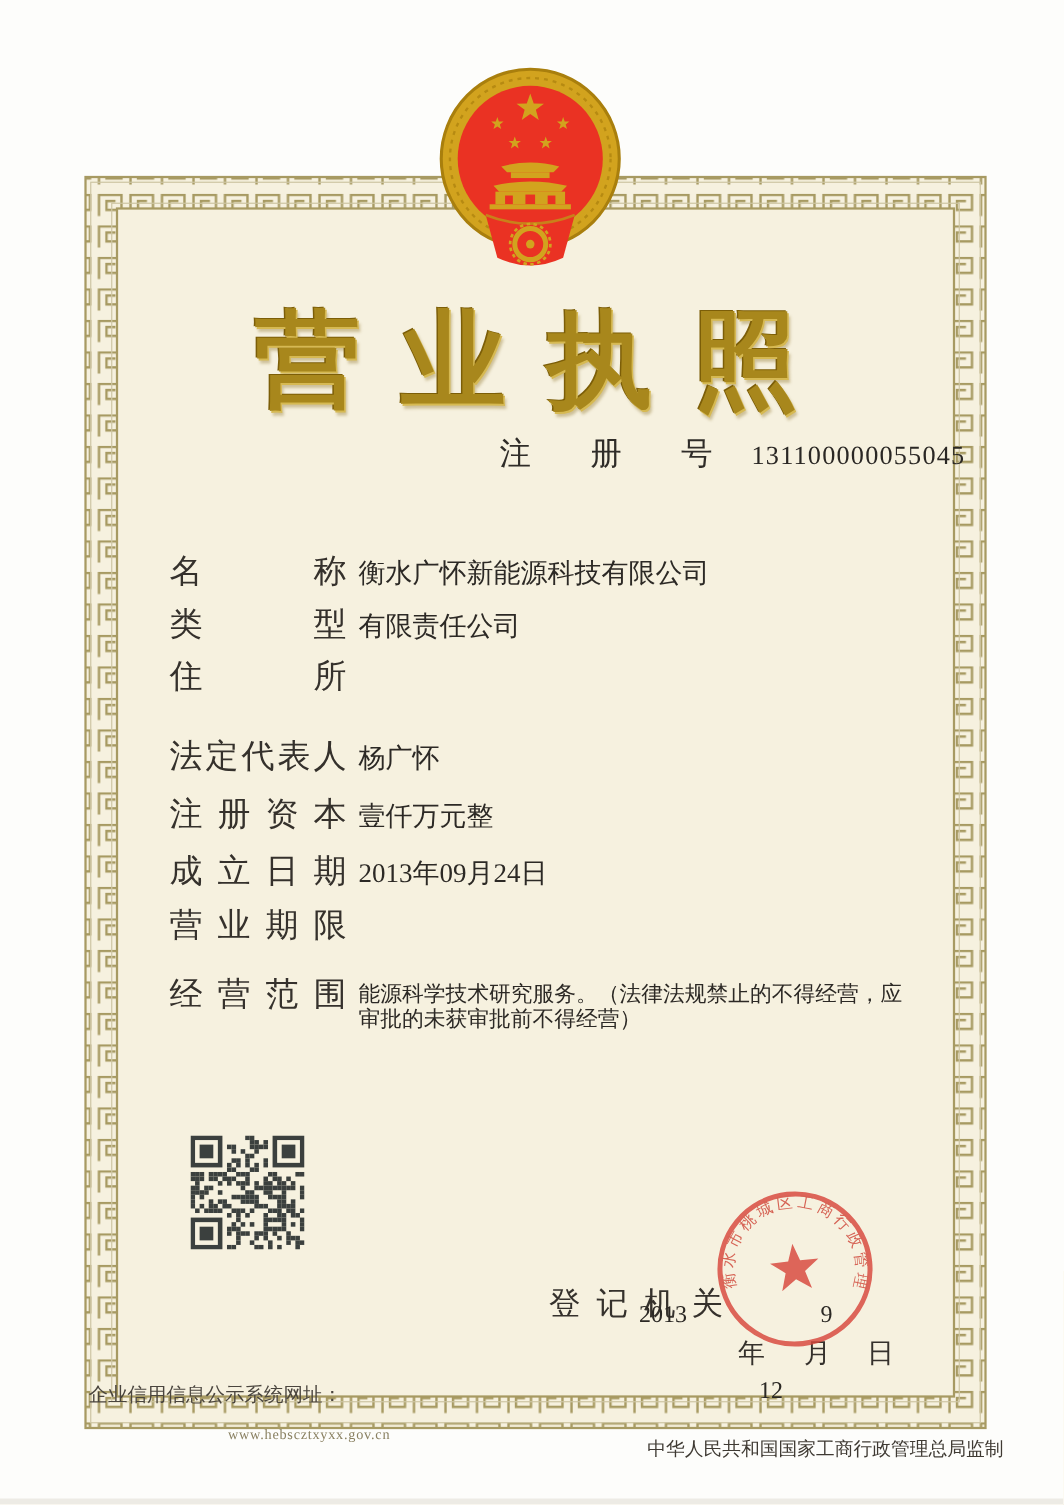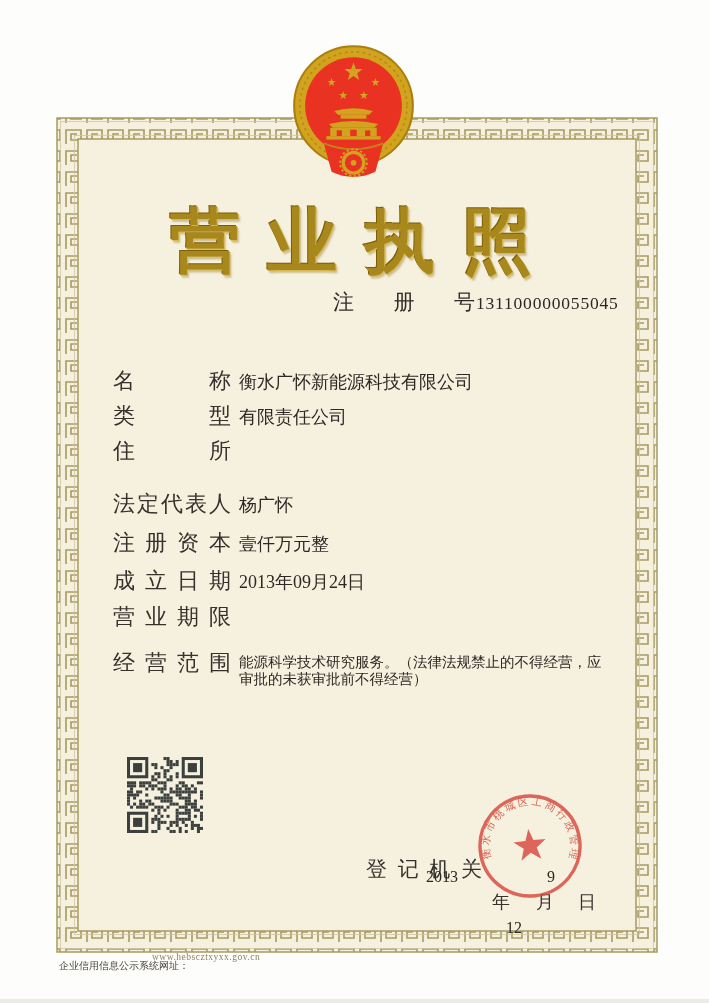--- a/index.html
+++ b/index.html
@@ -25,21 +25,21 @@
     display:flex;justify-content:space-between;z-index:2;
     font-family:"Liberation Serif","DejaVu Serif",serif;
     font-size:70px;line-height:80px;font-weight:700;
     color:#a8871c;
     text-shadow:1px 1px 0 #d6b952,-1px -1px 0 #7c5e08,2px 3px 2px rgba(130,100,20,.35);
   }
 
   
   #reg-row{position:absolute;left:333px;top:288px;display:flex;align-items:baseline;z-index:2;}
   #reg-label{width:142px;display:flex;justify-content:space-between;font-size:21px;font-weight:500;color:#2f2c28;}
-  #reg-number{margin-left:1px;font-family:"Liberation Serif","DejaVu Serif",serif;font-size:17.5px;letter-spacing:0.8px;color:#2a2724;}
+  #reg-number{margin-left:26px;font-family:"Liberation Serif","DejaVu Serif",serif;font-size:17.5px;letter-spacing:0.8px;color:#2a2724;}
 
   
   .f-row{position:absolute;left:113px;display:flex;align-items:baseline;z-index:2;}
   .f-label{width:118px;flex:none;display:flex;justify-content:space-between;font-size:22px;font-weight:500;color:#35312c;}
   .f-value{margin-left:8px;font-family:"Liberation Serif","DejaVu Serif",serif;font-size:18px;color:#2c2925;white-space:nowrap;}
   .f-value.scope{white-space:normal;width:368px;font-size:14.5px;line-height:1.2;position:relative;top:-3px;}
 
   
   #qr{position:absolute;left:127px;top:757px;width:76px;height:76px;z-index:2;}
 
@@ -52,21 +52,21 @@
   .date-unit{position:absolute;font-size:18px;font-weight:500;color:#35312c;z-index:2;}
   #unit-year{left:492px;top:890px;}
   #unit-month{left:536px;top:890px;}
   #unit-day{left:578px;top:890px;}
 
   
   #seal{position:absolute;left:474px;top:790px;width:112px;height:112px;z-index:4;opacity:.82;transform:rotate(-6deg);}
   #seal text{font-size:10.5px;letter-spacing:2.5px;fill:#cf4437;font-weight:500;}
 
   
-  #footer-left{position:absolute;left:59px;top:959px;font-size:10px;color:#4a453e;z-index:2;}
+  #footer-left{position:absolute;left:59px;top:921px;font-size:13px;color:#4a453e;z-index:2;}
   #footer-right{position:absolute;right:40px;top:958px;font-size:12.5px;color:#3f3a33;z-index:2;}
   #border-url{position:absolute;left:152px;top:932px;font-size:9.5px;letter-spacing:0.5px;color:#8a8162;z-index:2;margin-top:20px;}
 </style>
 </head>
 <body>
 
 <div id="page">
 
   <svg id="frame-svg" width="709" height="1003" aria-hidden="true">
     <defs>
@@ -426,14 +426,15 @@
     <defs>
       <path id="sealArc" d="M22,78.9 A41,41 0 1 1 90,78.9" fill="none"></path>
     </defs>
     <circle cx="56" cy="56" r="50" fill="none" stroke="#d8473c" stroke-width="3.4"></circle>
     <polygon fill="#d8473c" points="56.0,39.0 60.0,50.5 72.2,50.7 62.5,58.1 66.0,69.8 56.0,62.8 46.0,69.8 49.5,58.1 39.8,50.7 52.0,50.5"></polygon>
     <text><textPath href="#sealArc" startOffset="16">衡水市桃城区工商行政管理局</textPath></text>
   </svg>
 
   <div id="border-url" class="serif">www.hebscztxyxx.gov.cn</div>
   <div id="footer-left">企业信用信息公示系统网址：</div>
+  <div id="footer-right">中华人民共和国国家工商行政管理总局监制</div>
 
 </div>
 
 </body></html>

